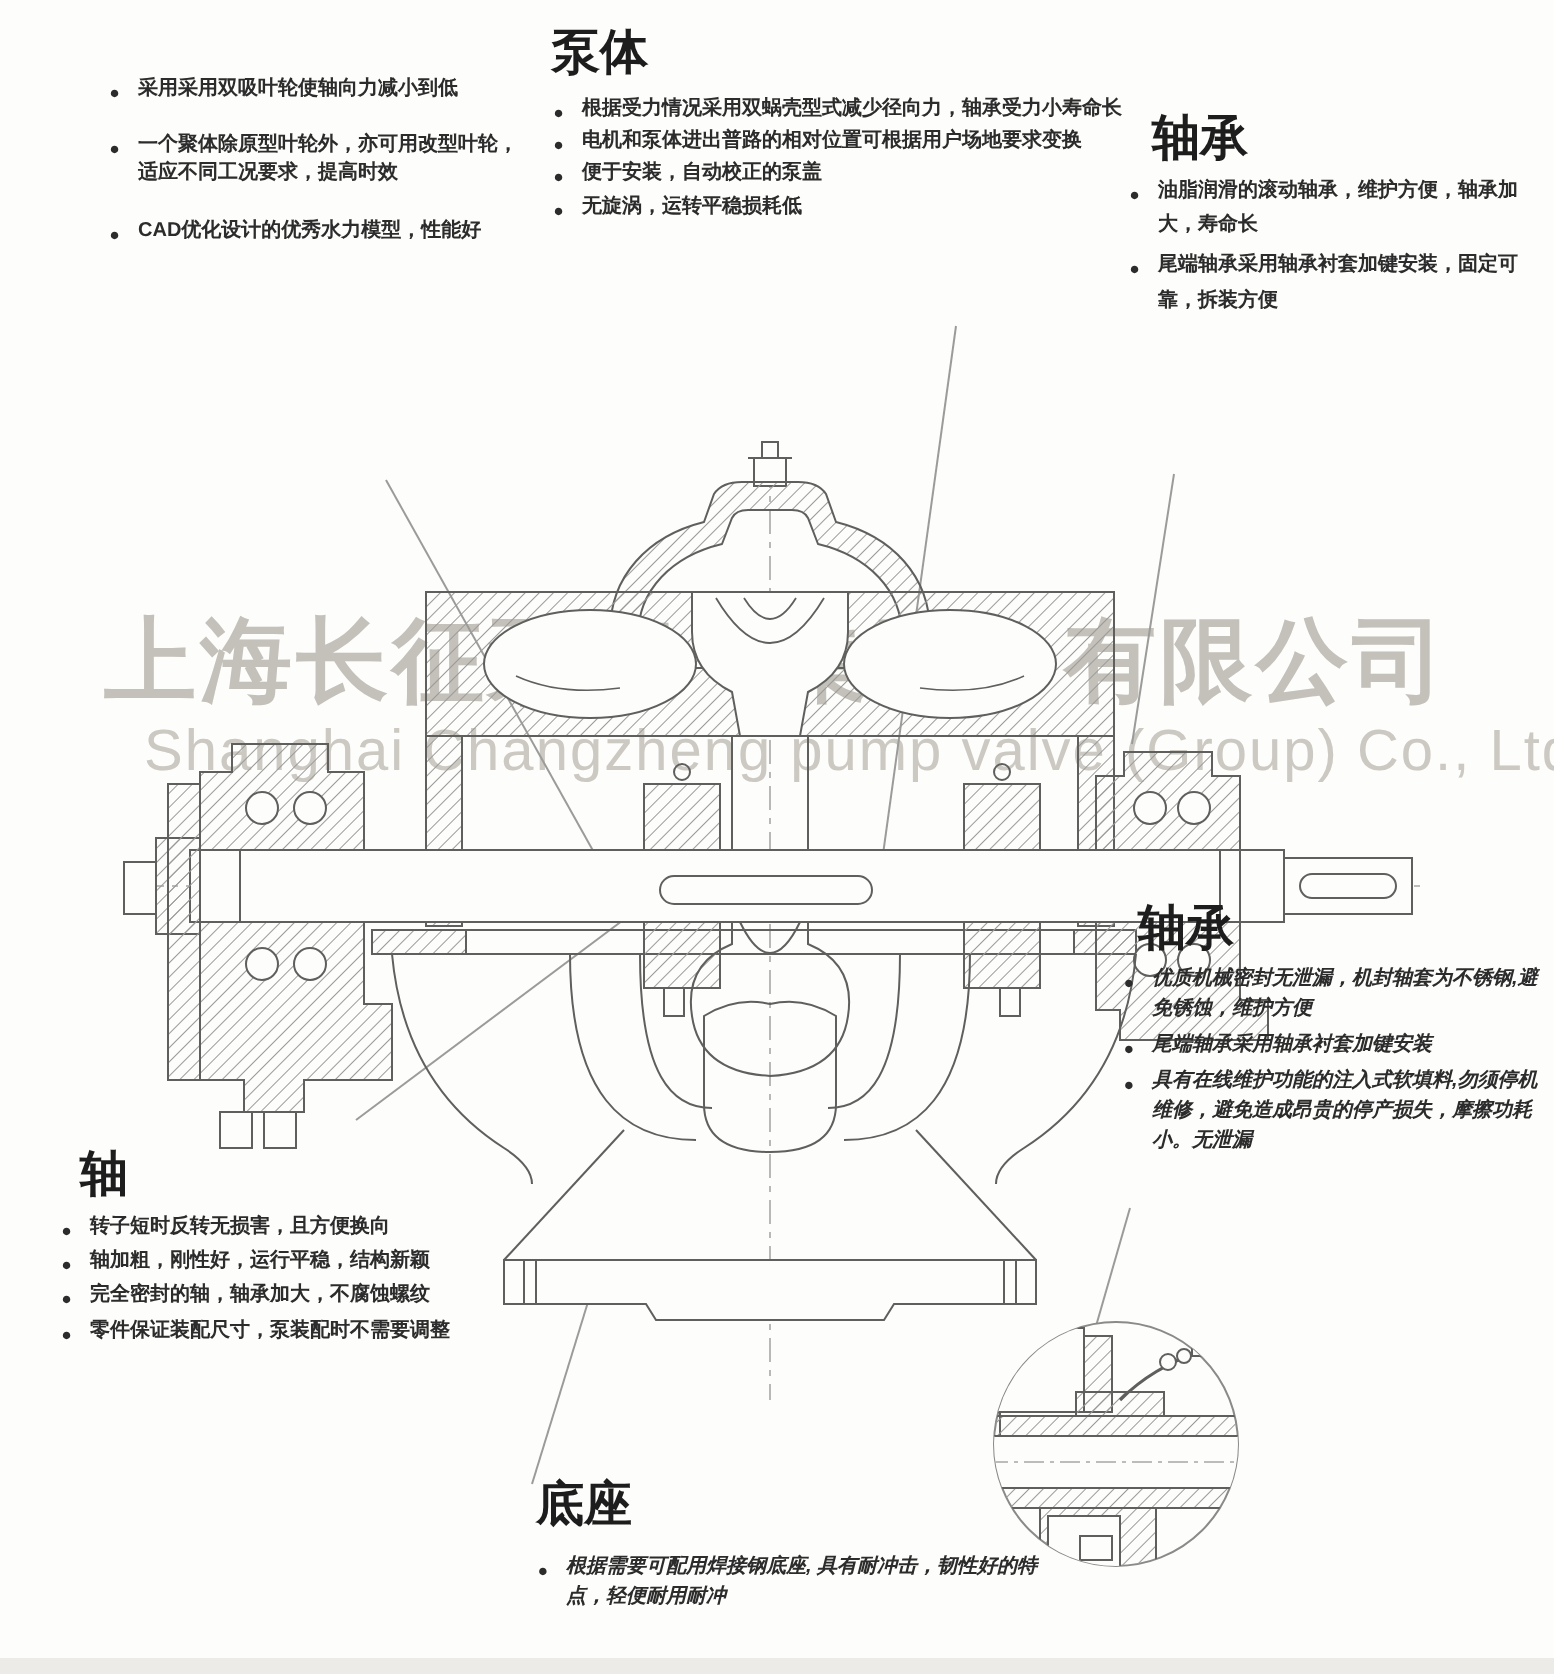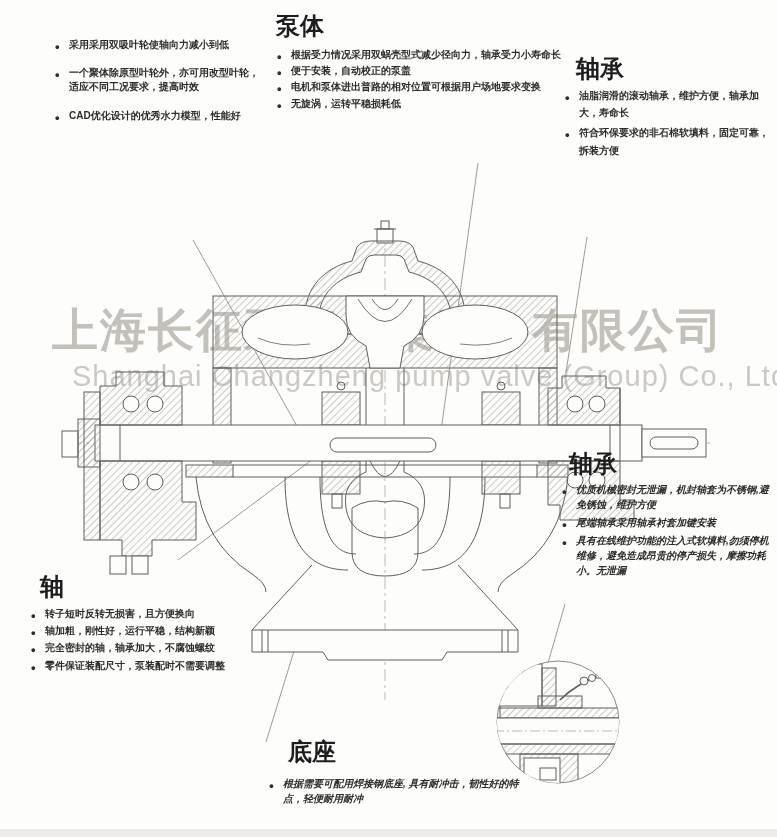--- a/index.html
+++ b/index.html
@@ -20,21 +20,21 @@
   .tb h3{margin:0 0 6px 0;font-size:24px;font-weight:700;color:#1d1d1d;}
   .tb ul{list-style:none;margin:0;padding:0;font-size:10px;font-weight:600;line-height:1.42;}
   .tb li{position:relative;padding-left:15px;margin:0 0 3px 0;}
   .tb li::before{content:"\2022";position:absolute;left:1px;top:0;font-size:13px;}
   .sec-impeller li{margin-bottom:14px;}
   .sec-bearing-top ul{line-height:1.72;}
   .sec-bearing-top h3{margin-left:12px;margin-bottom:2px;}
   .sec-bearing-right ul{line-height:1.5;font-style:italic;}
   .sec-bearing-right h3{margin-left:8px;margin-bottom:2px;}
   .sec-shaft h3{margin-left:10px;margin-bottom:4px;}
-  .sec-base h3{margin-left:20px;margin-bottom:8px;}
+  .sec-base h3{margin-left:0;margin-bottom:8px;}
   .sec-base ul{line-height:1.5;font-style:italic;}
   .sec-pump-body li{margin-bottom:2px;}
 
   .bottom-strip{position:absolute;left:0;bottom:0;width:777px;height:8px;background:#ecebe8;}
 </style>
 </head>
 <body>
 
 <div class="stage">
 
@@ -195,31 +195,31 @@
         <li>采用采用双吸叶轮使轴向力减小到低</li>
         <li>一个聚体除原型叶轮外，亦可用改型叶轮，适应不同工况要求，提高时效</li>
         <li>CAD优化设计的优秀水力模型，性能好</li>
       </ul>
   </div>
 
   <div class="tb sec-pump-body" style="left:276px;top:10px;width:292px;">
     <h3>泵体</h3>
     <ul>
         <li>根据受力情况采用双蜗壳型式减少径向力，轴承受力小寿命长</li>
+        <li>电机和泵体进出普路的相对位置可根据用户场地要求变换</li>
         <li>便于安装，自动校正的泵盖</li>
-        <li>电机和泵体进出普路的相对位置可根据用户场地要求变换</li>
         <li>无旋涡，运转平稳损耗低</li>
       </ul>
   </div>
 
   <div class="tb sec-bearing-top" style="left:564px;top:53px;width:206px;">
     <h3>轴承</h3>
     <ul>
         <li>油脂润滑的滚动轴承，维护方便，轴承加大，寿命长</li>
-        <li>符合环保要求的非石棉软填料，固定可靠，拆装方便</li>
+        <li>尾端轴承采用轴承衬套加键安装，固定可靠，拆装方便</li>
       </ul>
   </div>
 
   <div class="tb sec-bearing-right" style="left:561px;top:448px;width:212px;">
     <h3>轴承</h3>
     <ul>
         <li>优质机械密封无泄漏，机封轴套为不锈钢,避免锈蚀，维护方便</li>
         <li>尾端轴承采用轴承衬套加键安装</li>
         <li>具有在线维护功能的注入式软填料,勿须停机维修，避免造成昂贵的停产损失，摩擦功耗小。无泄漏</li>
       </ul>

